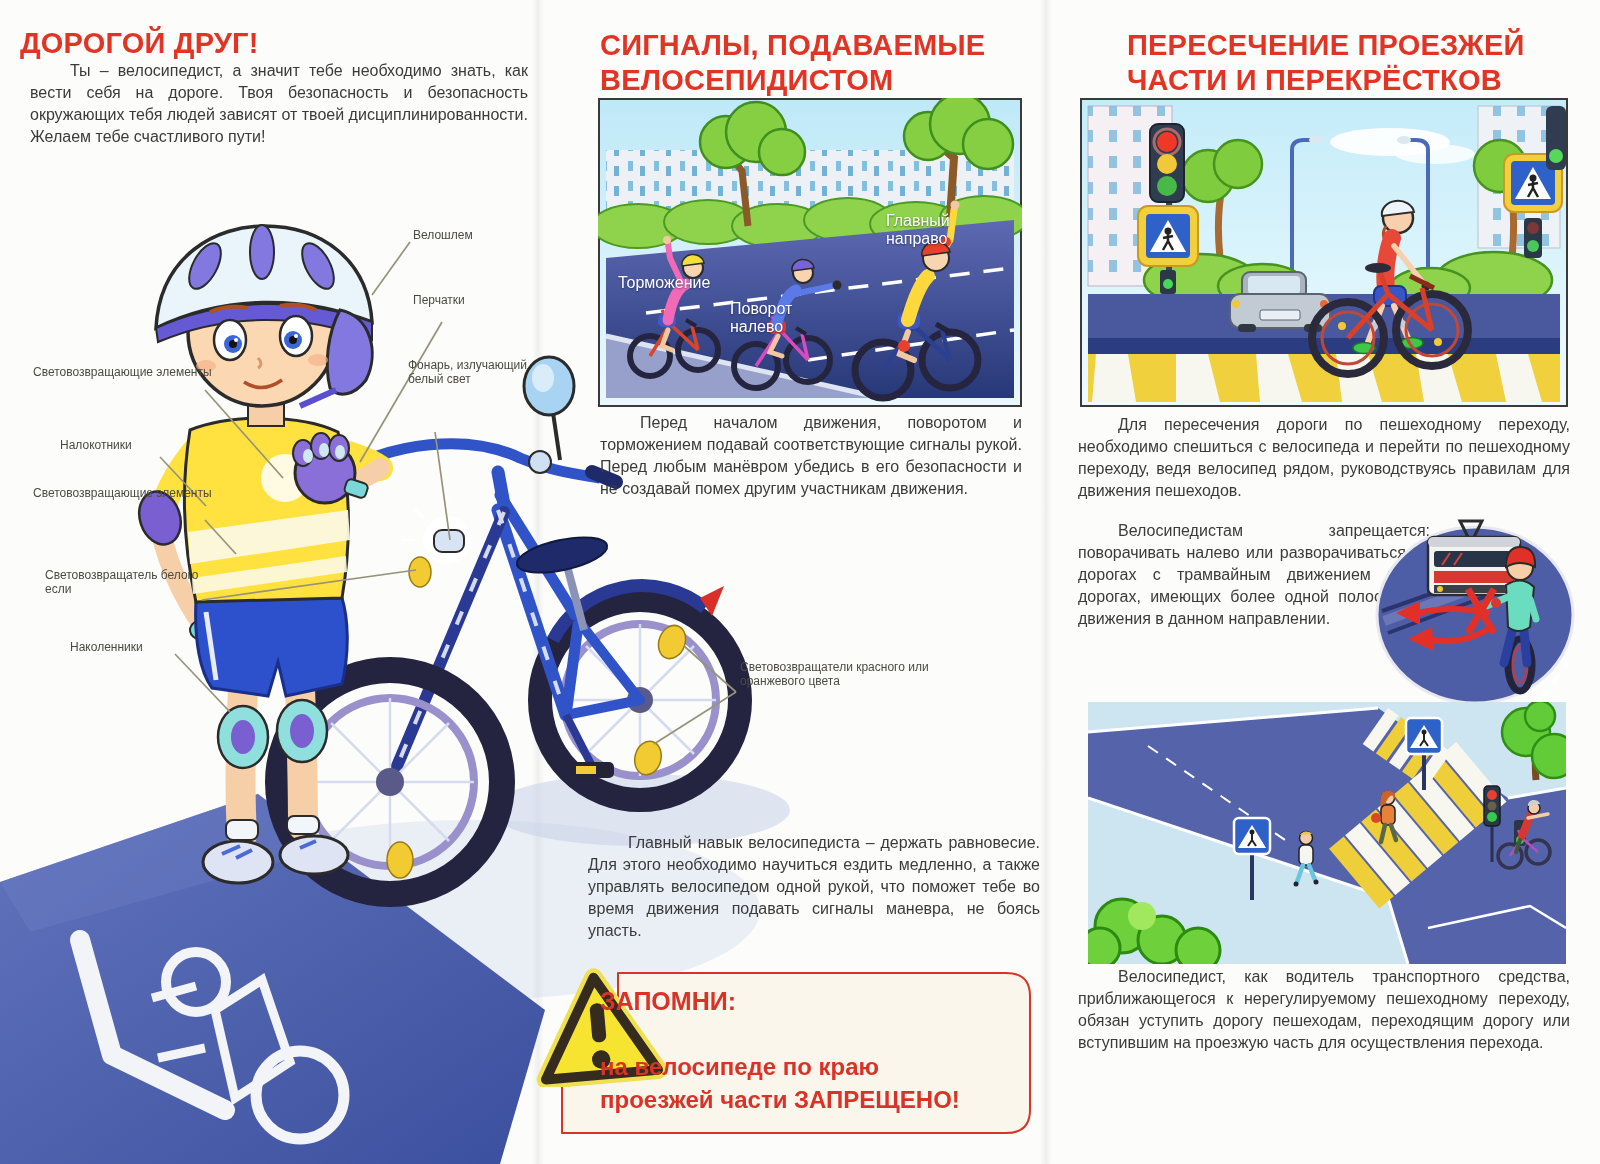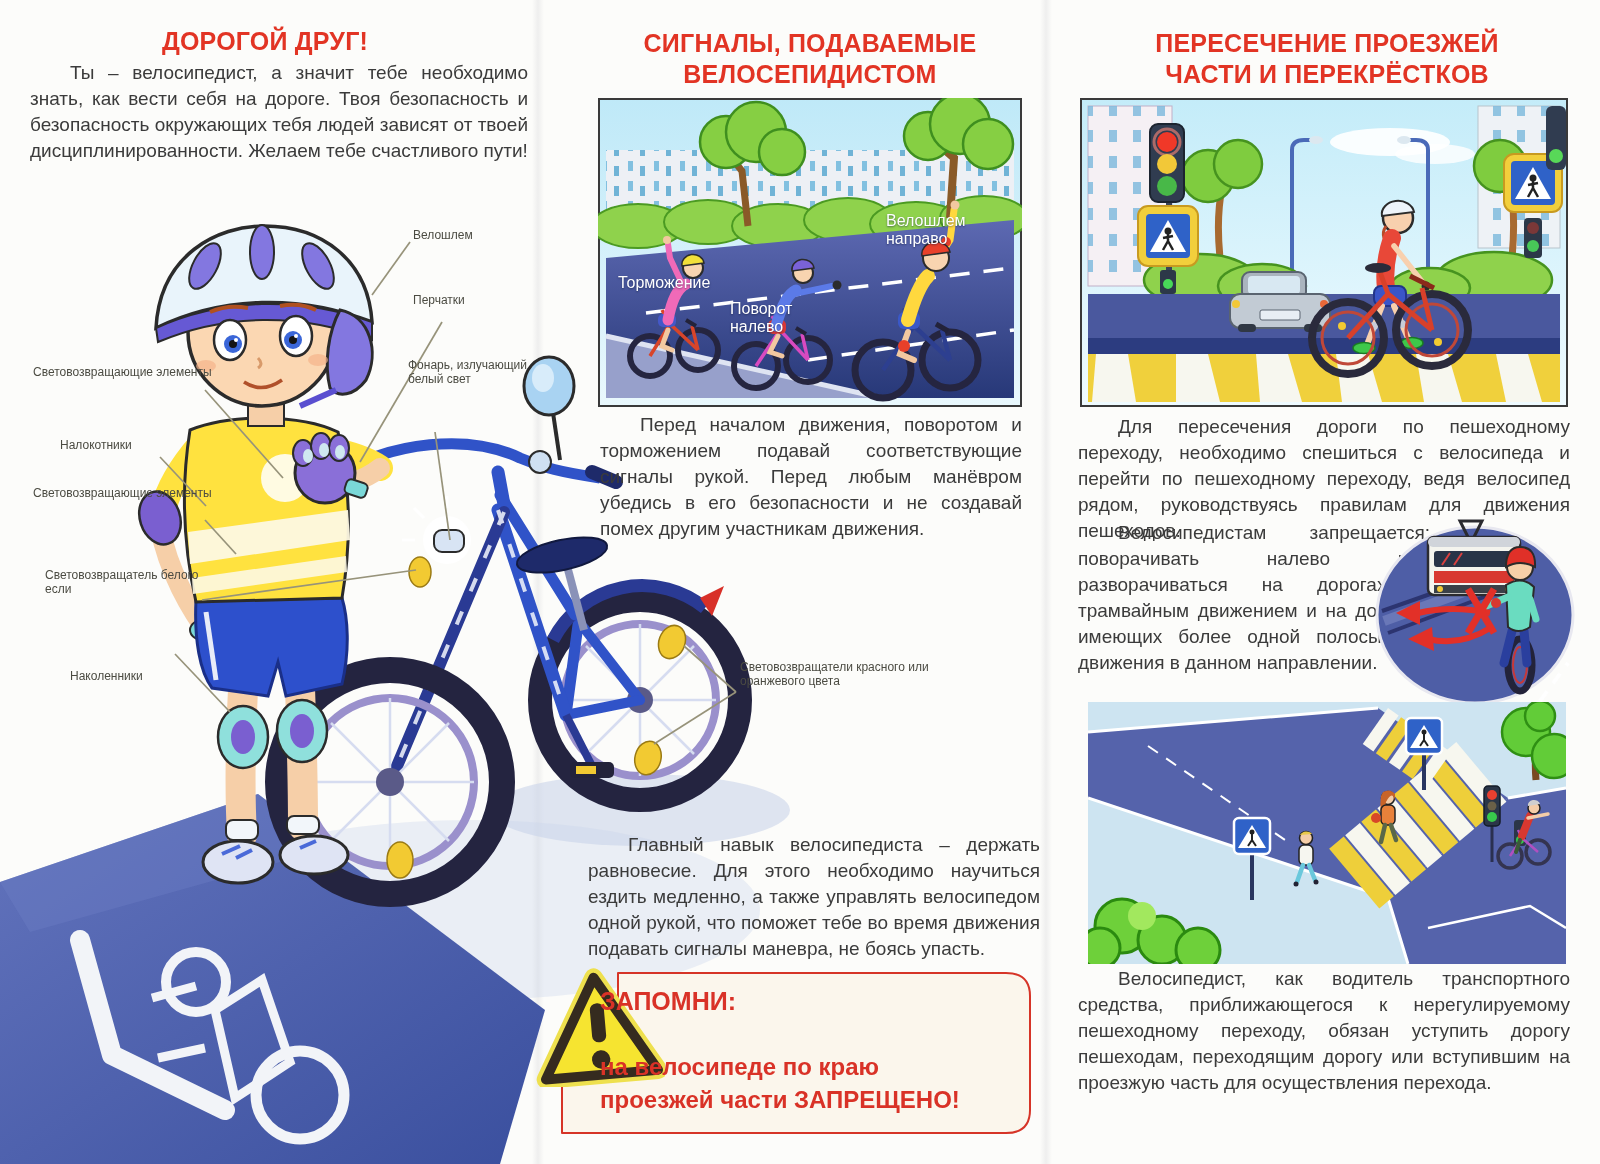--- a/index.html
+++ b/index.html
@@ -1,22 +1,22 @@
 <!DOCTYPE html>
 <html><head>
 <meta charset="utf-8">
 <style>
   html,body{margin:0;padding:0;background:#e8e8e8;}
   .page{position:relative;width:1600px;height:1164px;background:#fcfcfa;overflow:hidden;
         font-family:"Liberation Sans",sans-serif;}
   .crease{position:absolute;top:0;bottom:0;width:12px;
           background:linear-gradient(to right,rgba(60,60,80,0),rgba(60,60,80,.07),rgba(60,60,80,0));}
-  .title{position:absolute;margin:0;color:#e23424;font-size:25px;font-weight:bold;
-         text-align:center;line-height:1.22;letter-spacing:.2px;}
-  .body-par{position:absolute;margin:0;font-size:19px;line-height:1.37;color:#3b3b3b;
+  .title{position:absolute;margin:0;color:#e23424;font-size:29px;font-weight:bold;
+         text-align:left;line-height:1.22;letter-spacing:.2px;}
+  .body-par{position:absolute;margin:0;font-size:16px;line-height:1.37;color:#3b3b3b;
             text-align:justify;text-indent:40px;}
   .callout{position:absolute;font-size:12px;line-height:1.18;color:#4b4b42;}
   .roadlabel{position:absolute;color:#ffffff;font-size:16px;line-height:1.12;
              text-shadow:0 1px 2px rgba(15,25,60,.55);}
   .warn-line{position:absolute;left:600px;width:420px;margin:0;text-align:left;
              color:#d93227;font-weight:bold;font-size:24px;line-height:1.1;}
   .warn-head{font-size:25px;}
   svg{position:absolute;display:block;}
 </style>
 </head>
@@ -213,21 +213,21 @@
       <line x1="175" y1="444" x2="230" y2="502"></line>
       <line x1="736" y1="482" x2="684" y2="436"></line>
       <line x1="736" y1="482" x2="654" y2="534"></line>
     </g>
   </svg>
 
   <div class="callout" style="left:33px;top:365px;width:185px">Световозвращающие элементы</div>
   <div class="callout" style="left:60px;top:438px">Налокотники</div>
   <div class="callout" style="left:33px;top:486px;width:185px">Световозвращающие элементы</div>
   <div class="callout" style="left:45px;top:568px;width:180px">Световозвращатель белого если</div>
-  <div class="callout" style="left:70px;top:669px">Наколенники</div>
+  <div class="callout" style="left:70px;top:640px">Наколенники</div>
   <div class="callout" style="left:413px;top:228px">Велошлем</div>
   <div class="callout" style="left:413px;top:293px">Перчатки</div>
   <div class="callout" style="left:408px;top:358px;width:140px">Фонарь, излучающий белый свет</div>
   <div class="callout" style="left:740px;top:660px;width:250px">Световозвращатели красного или оранжевого цвета</div>
 
   <h1 class="title" style="left:600px;top:28px;width:420px">СИГНАЛЫ, ПОДАВАЕМЫЕ ВЕЛОСЕПИДИСТОМ</h1>
 
   <svg style="left:598px;top:98px" width="424" height="309" viewBox="0 0 424 309">
     <defs>
       <linearGradient id="sky1" x1="0" y1="0" x2="0" y2="1">
@@ -319,21 +319,21 @@
       <rect x="300" y="214" width="22" height="17" rx="6" fill="#3a58c8"></rect>
       <path d="M310,234 L302,256 L316,262" stroke="#f2c8a0" stroke-width="6" fill="none" stroke-linecap="round"></path>
       <circle cx="306" cy="248" r="6" fill="#e8402a"></circle>
       <path d="M310,222 C318,194 324,184 330,178" stroke="#ffd83e" stroke-width="14" fill="none" stroke-linecap="round"></path>
       <circle cx="338" cy="160" r="13" fill="#f8d4b0" stroke="#2b2b2b" stroke-width="2"></circle>
       <path d="M324,158 a14,12 0 0 1 28,-4 Z" fill="#e8402a" stroke="#2b2b2b" stroke-width="1.5"></path>
     </g>
   </svg>
   <div class="roadlabel" style="left:618px;top:274px">Торможение</div>
   <div class="roadlabel" style="left:730px;top:300px;width:85px">Поворот налево</div>
-  <div class="roadlabel" style="left:886px;top:212px;width:100px">Велошлем направо</div>
+  <div class="roadlabel" style="left:886px;top:212px;width:100px">Главный направо</div>
 
   <p class="body-par" style="left:600px;top:412px;width:422px">Перед началом движения, поворотом и торможением подавай соответствующие сигналы рукой. Перед любым манёвром убедись в его безопасности и не создавай помех другим участникам движения.</p>
   <p class="body-par" style="left:588px;top:832px;width:452px">Главный навык велосипедиста – держать равновесие. Для этого необходимо научиться ездить медленно, а также управлять велосипедом одной рукой, что поможет тебе во время движения подавать сигналы маневра, не боясь упасть.</p>
 
   <svg style="left:540px;top:960px" width="500" height="190" viewBox="0 0 500 190">
     <path d="M78,13 H466 Q490,13 490,36 V150 Q490,173 466,173 H22 V98 L78,80 Z" fill="#fbf6ec" stroke="#d63427" stroke-width="2" stroke-linejoin="round"></path>
   </svg>
   <svg style="left:535px;top:962px" width="130" height="125" viewBox="0 0 120 115">
     <g transform="rotate(-5 58 60)">
       <polygon points="63,22 113,110 13,110" fill="#8a8050" opacity="0.3"></polygon>

